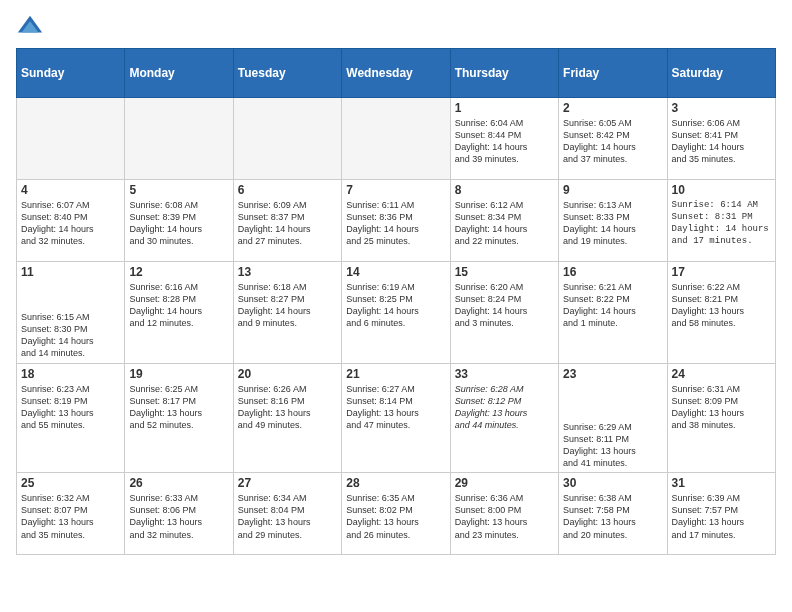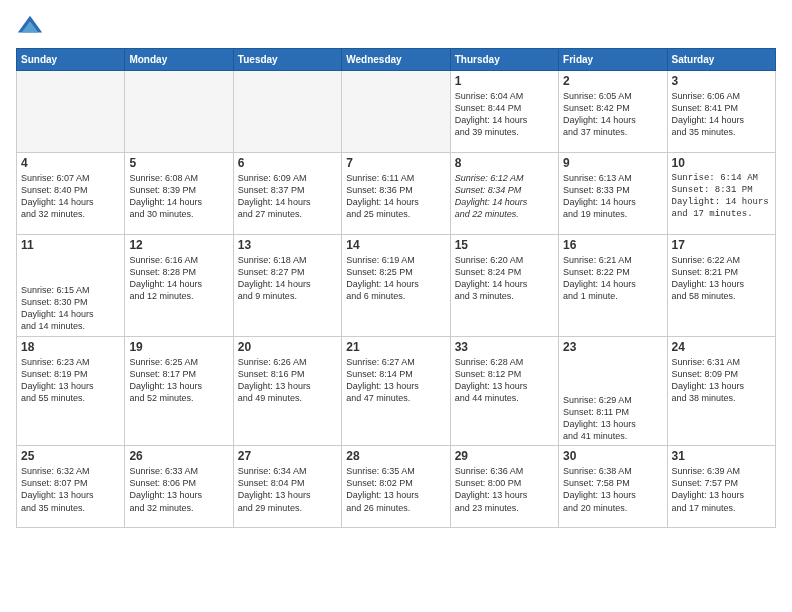--- a/index.html
+++ b/index.html
@@ -59,23 +59,23 @@
       color: #555;
     }
     .calendar {
       width: 100%;
       border-collapse: collapse;
       table-layout: fixed;
     }
     .calendar th {
       background: #2a6db5;
       color: #fff;
-      font-size: 10px;
+      font-size: 12px;
       font-weight: bold;
-      padding: 5px 4px;
+      padding: 17px 4px;
       text-align: left;
       border: 1px solid #1a5a9a;
     }
     .calendar td {
       border: 1px solid #ccc;
       vertical-align: top;
       padding: 3px 4px;
       font-size: 9.5px;
       color: #333;
       height: 82px;
@@ -181,21 +181,21 @@
           </td>
           <td>
             <div class="day-number">7</div>
             <div class="day-info" style="white-space: pre-line;">Sunrise: 6:11 AM
 Sunset: 8:36 PM
 Daylight: 14 hours
 and 25 minutes.</div>
           </td>
           <td>
             <div class="day-number">8</div>
-            <div class="day-info" style="white-space: pre-line; font-style: italic;">Sunrise: 6:12 AM
+            <div class="day-info" style="white-space: pre-line;">Sunrise: 6:12 AM
 Sunset: 8:34 PM
 Daylight: 14 hours
 and 22 minutes.</div>
           </td>
           <td>
             <div class="day-number">9</div>
             <div class="day-info" style="white-space: pre-line;">Sunrise: 6:13 AM
 Sunset: 8:33 PM
 Daylight: 14 hours
 and 19 minutes.</div>
@@ -283,21 +283,21 @@
           </td>
           <td>
             <div class="day-number">21</div>
             <div class="day-info" style="white-space: pre-line;">Sunrise: 6:27 AM
 Sunset: 8:14 PM
 Daylight: 13 hours
 and 47 minutes.</div>
           </td>
           <td>
             <div class="day-number">33</div>
-            <div class="day-info" style="white-space: pre-line;">Sunrise: 6:28 AM
+            <div class="day-info" style="white-space: pre-line; font-style: italic;">Sunrise: 6:28 AM
 Sunset: 8:12 PM
 Daylight: 13 hours
 and 44 minutes.</div>
           </td>
           <td>
             <div class="day-number">23</div>
             <div class="day-info" style="white-space: pre-line; margin-top: 40px;">Sunrise: 6:29 AM
 Sunset: 8:11 PM
 Daylight: 13 hours
 and 41 minutes.</div>

